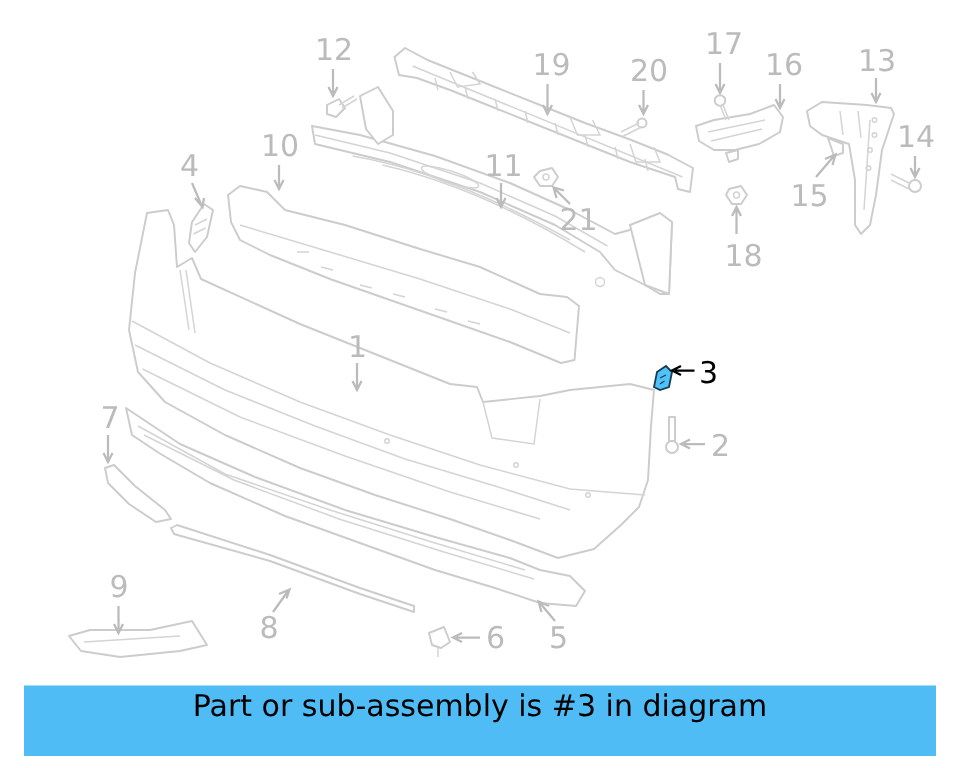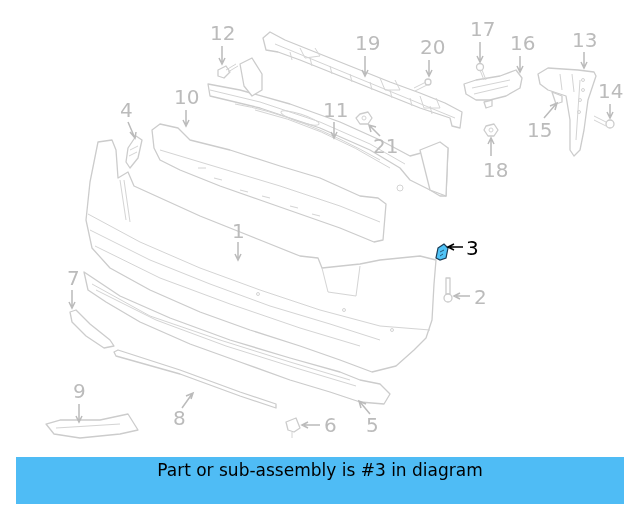--- a/index.html
+++ b/index.html
@@ -5,21 +5,21 @@
   html, body { margin:0; padding:0; background:#ffffff; }
   body { width:640px; height:512px; position:relative; overflow:hidden; font-family:"DejaVu Sans", sans-serif; }
   #diagram { position:absolute; left:0; top:0; width:640px; height:455px; }
   .part-fill { fill:#ffffff; stroke:#cccccc; stroke-width:1.3; stroke-linejoin:round; }
   .thin { fill:none; stroke:#d4d4d4; stroke-width:1; }
   .callout-num { font-family:"DejaVu Sans", sans-serif; font-size:20px; fill:#bbbbbb; }
   .callout-num.active { fill:#000000; }
   .leader { stroke:#bbbbbb; stroke-width:1.5; fill:none; }
   .leader.active { stroke:#000000; }
   .hl { fill:#4fc3f7; stroke:#1a3b55; stroke-width:1.2; }
-  #banner { position:absolute; left:16px; top:457px; width:608px; height:47px; background:#4fbcf5; color:#000; text-align:center; font-size:17px; line-height:20px; padding-top:3px; box-sizing:border-box; }
+  #banner { position:absolute; left:16px; top:457px; width:608px; height:47px; background:#4fbcf5; color:#000; text-align:center; font-size:20px; line-height:20px; padding-top:3px; box-sizing:border-box; }
   #banner div { white-space:nowrap; }
 </style>
 </head>
 <body>
 
 <svg id="diagram" viewBox="0 0 640 455" xmlns="http://www.w3.org/2000/svg">
 
   <g>
     <path class="part-fill" d="M263,38 L270,32 L285,40 L300,46 L330,58 L360,70 L390,82 L420,93 L445,103 L462,112 L460,128 L452,126 L450,118 L420,108 L390,96 L360,84 L330,72 L300,60 L278,52 L266,50 Z"></path>
     <path class="thin" d="M275,44 L455,118 M290,52 L292,60 M310,58 L312,66 M330,66 L332,74 M350,74 L352,82 M370,82 L372,90 M390,90 L392,98 M410,98 L412,106 M430,106 L432,114"></path>

